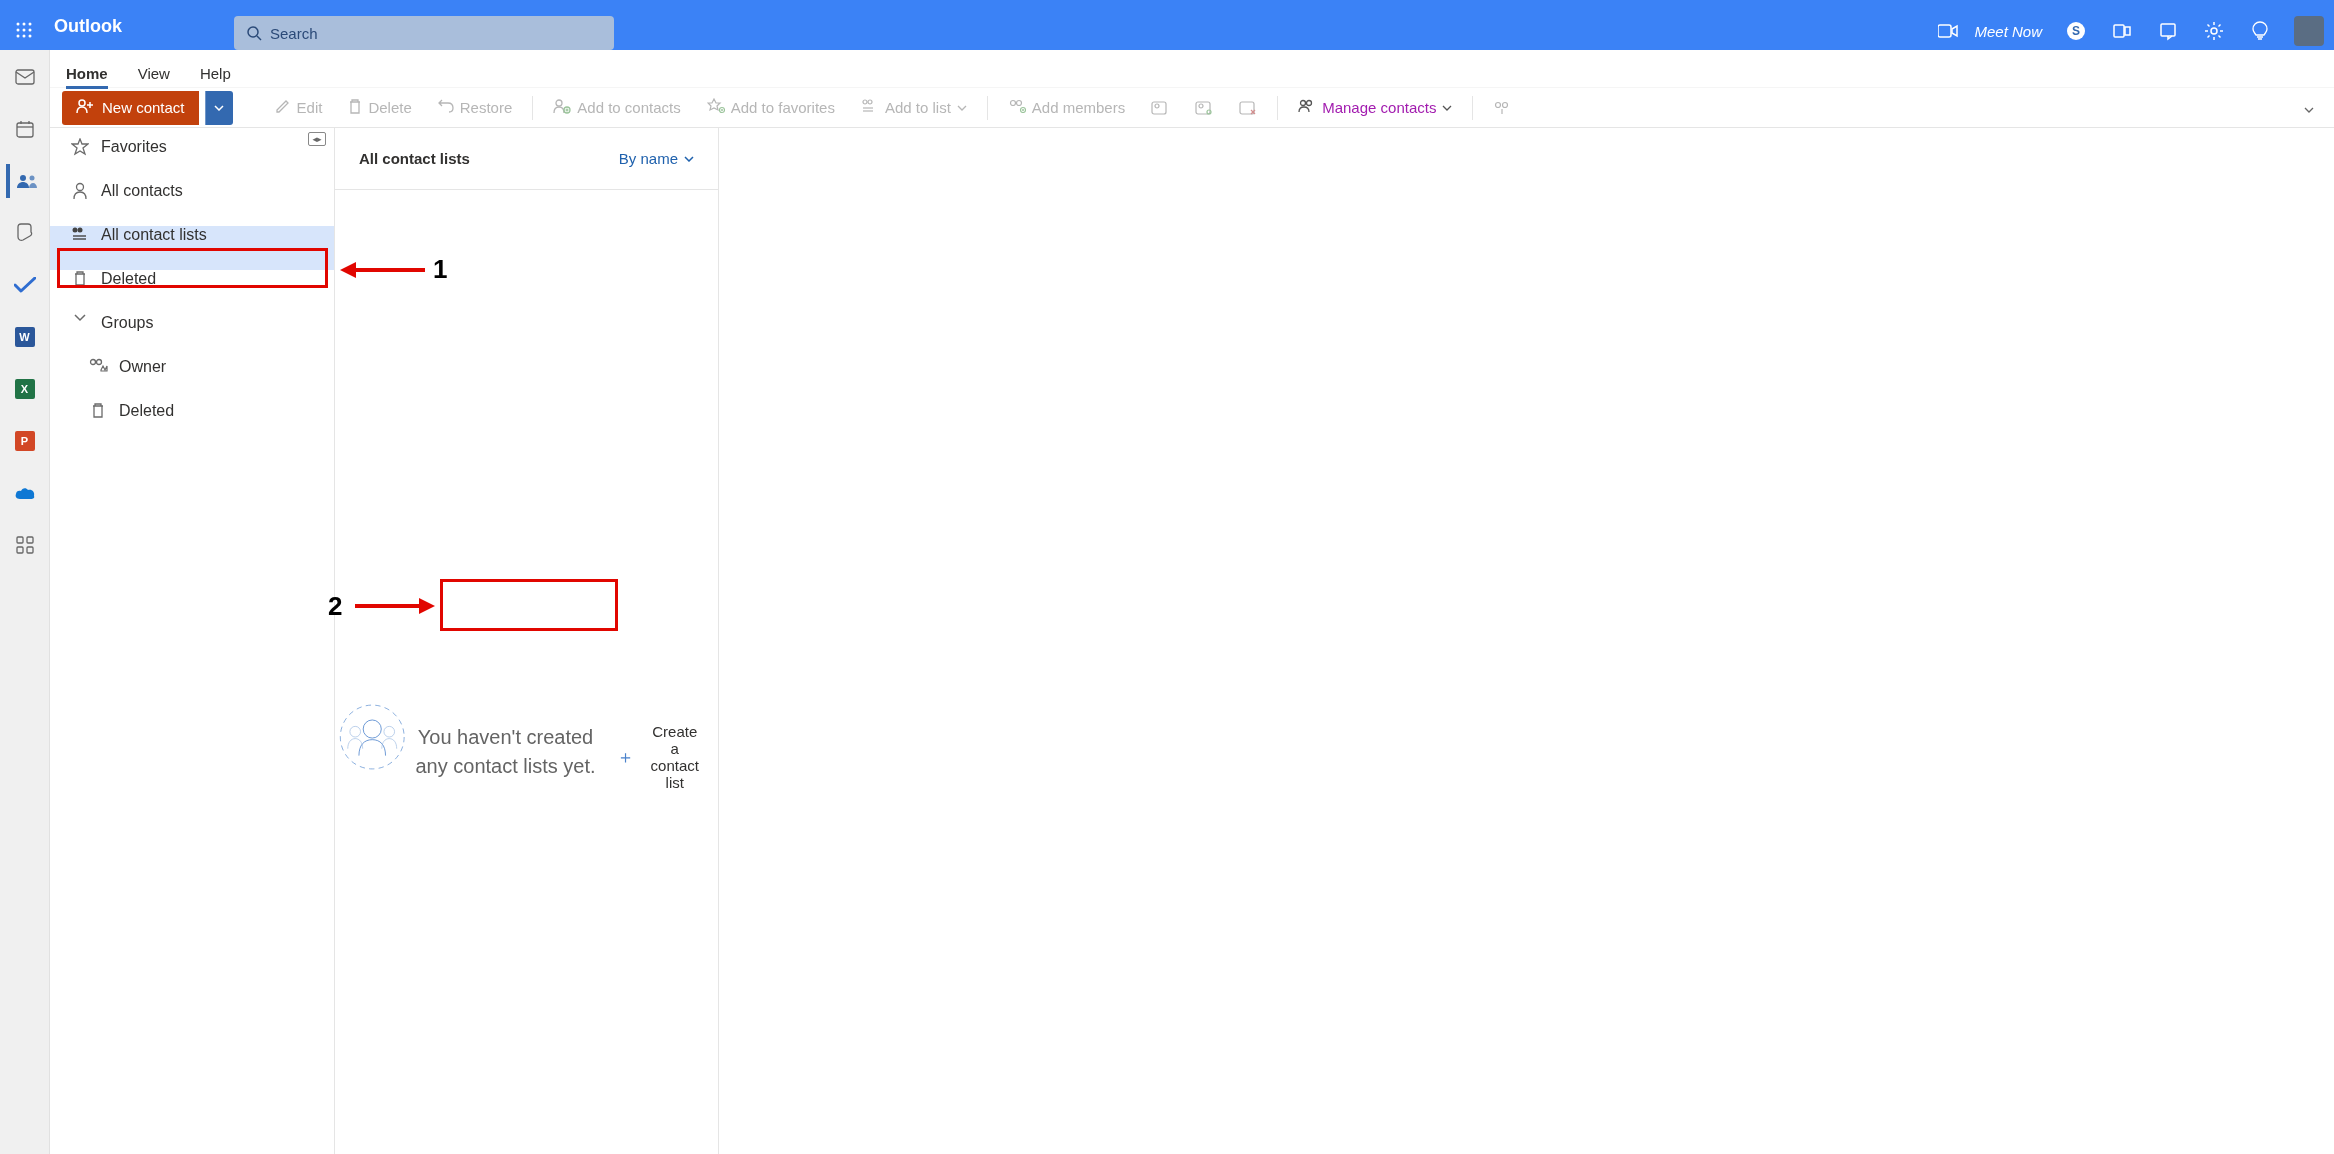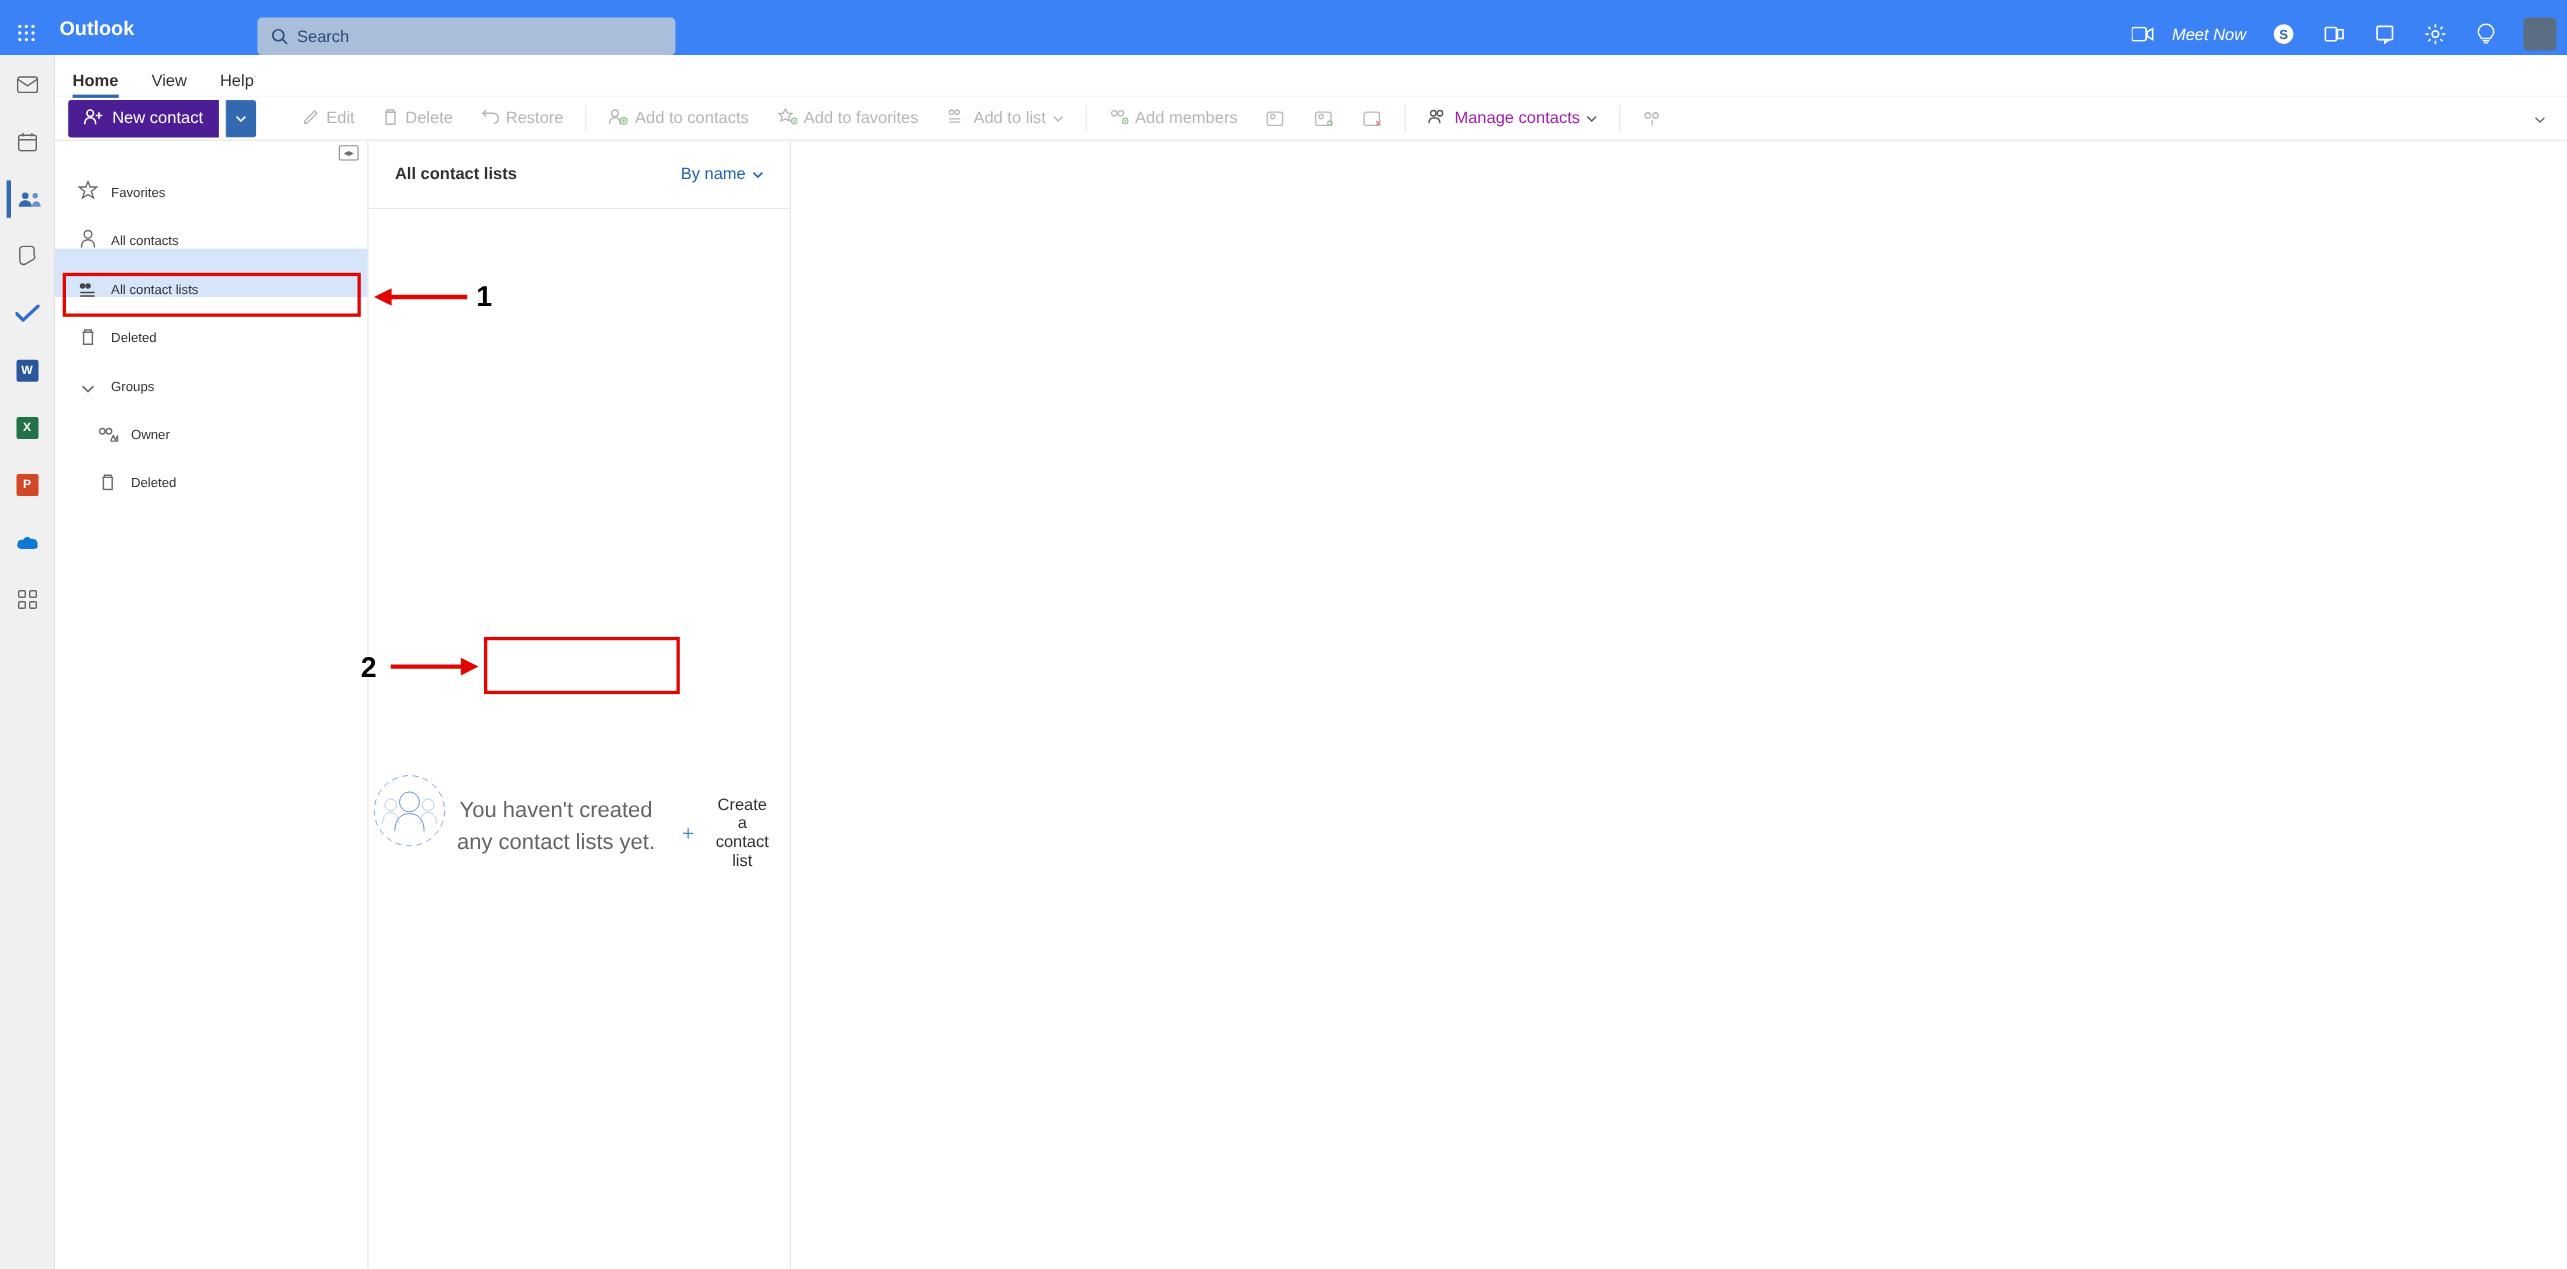--- a/index.html
+++ b/index.html
@@ -27,31 +27,31 @@
 
   .content { flex: 1; display: flex; flex-direction: column; background: #fff; }
 
   
   .tabs { height: 38px; display: flex; align-items: center; gap: 30px; padding: 0 16px; border-bottom: 1px solid #f5f5f5; font-size: 15px; }
   .tab { cursor: pointer; padding-bottom: 4px; border-bottom: 3px solid transparent; margin-top: 16px; }
   .tab.active { font-weight: 700; border-bottom-color: #3369b0; }
 
   
   .toolbar { height: 40px; display: flex; align-items: center; padding: 4px 12px; gap: 6px; border-bottom: 1px solid #e5e5e5; font-size: 15px; }
-  .btn-primary { height: 34px; background: #4c1d95; color: #fff; border: none; border-radius: 3px 0 0 3px; display: flex; align-items: center; padding: 0 14px; gap: 8px; cursor: pointer; font-size: 15px; }
+  .btn-primary { height: 34px; background: #c2410c; color: #fff; border: none; border-radius: 3px 0 0 3px; display: flex; align-items: center; padding: 0 14px; gap: 8px; cursor: pointer; font-size: 15px; }
   .btn-primary-split { height: 34px; width: 28px; background: #3369b0; color: #fff; border: none; border-left: 1px solid rgba(255,255,255,0.3); border-radius: 0 3px 3px 0; display: flex; align-items: center; justify-content: center; cursor: pointer; }
   .tb-item { display: flex; align-items: center; gap: 6px; padding: 0 10px; color: #b6b6b6; cursor: default; }
   .tb-item.enabled { color: #a21caf; cursor: pointer; }
   .tb-sep { width: 1px; height: 24px; background: #e5e5e5; margin: 0 4px; }
   .tb-chevron { margin-left: auto; color: #666; padding: 0 8px; cursor: pointer; }
 
   
   .workspace { flex: 1; display: flex; overflow: auto; position: relative; }
   .nav { width: 285px; border-right: 1px solid #e5e5e5; padding: 10px 0; position: relative; }
-  .nav-item { display: flex; align-items: flex-end; gap: 11px; height: 44px; padding: 0 20px; font-size: 12px; cursor: pointer; color: #323130; }
+  .nav-item { display: flex; align-items: flex-start; gap: 11px; height: 44px; padding: 0 20px; font-size: 16px; cursor: pointer; color: #323130; }
   .nav-item .nav-icon { width: 20px; display: flex; justify-content: center; color: #6b6b6b; }
   .nav-item.selected { background: #d7e5fb; font-weight: 400; }
   .nav-item.group-hdr .nav-icon { color: #6b6b6b; }
   .nav-sub { padding-left: 38px; }
   .collapse-btn { position: absolute; top: 4px; right: 8px; width: 18px; height: 14px; border: 1px solid #888; border-radius: 2px; font-size: 9px; display: flex; align-items: center; justify-content: center; color: #666; }
 
   .listpane { width: 384px; border-right: 1px solid #e5e5e5; display: flex; flex-direction: column; }
   .listhdr { height: 62px; display: flex; align-items: center; justify-content: space-between; padding: 0 24px; border-bottom: 1px solid #e5e5e5; }
   .listhdr-title { font-weight: 700; font-size: 15px; }
   .listhdr-sort { color: #1f61ad; display: flex; align-items: center; gap: 6px; cursor: pointer; }

